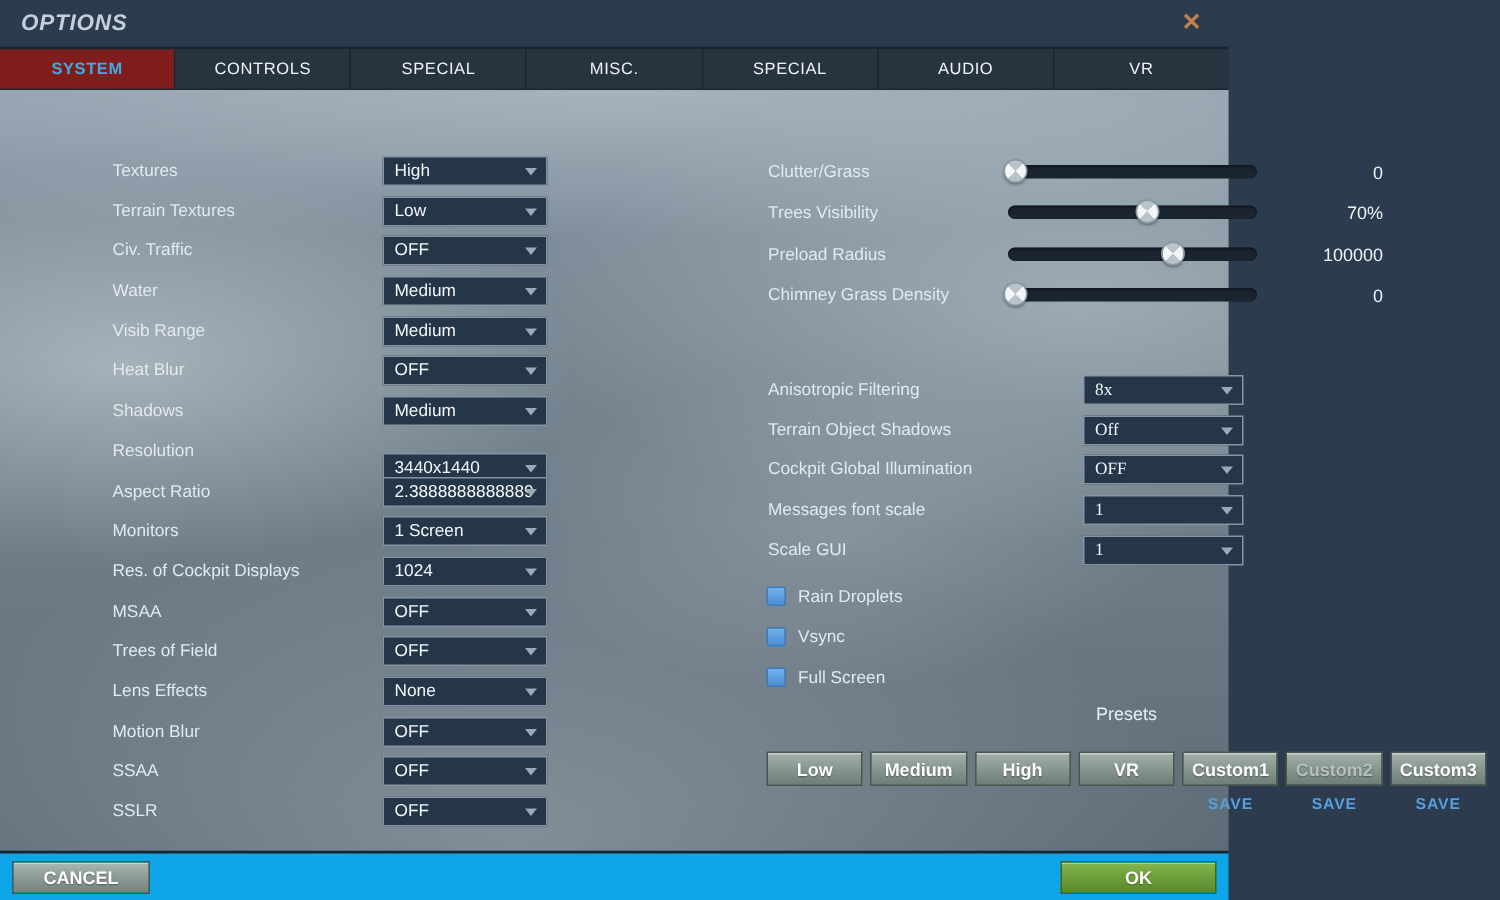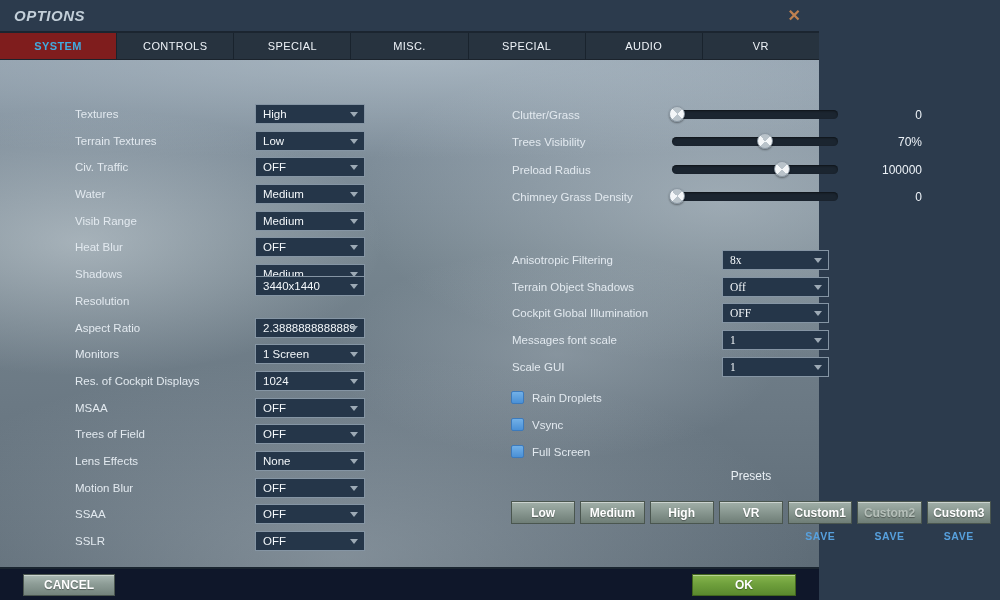--- a/index.html
+++ b/index.html
@@ -66,22 +66,22 @@
   .pbtn { flex:1; height:23px; display:flex; align-items:center; justify-content:center;
           background:linear-gradient(180deg,#a2b0a9 0%, #8a9992 45%, #6e7d76 100%);
           border:1px solid #4a564f; box-shadow:inset 0 1px 0 rgba(255,255,255,.45);
           color:#ffffff; font-size:12px; font-weight:bold; text-shadow:0 1px 1px rgba(0,0,0,.35); cursor:pointer; }
   .pbtn.dim { color:#b6c0ba; }
   .save-row { position:absolute; left:511px; width:480px; top:466px; display:flex; gap:5px; }
   .save-cell { flex:1; text-align:center; }
   .save { color:#57a0dd; font-size:10.5px; font-weight:bold; letter-spacing:.6px; cursor:pointer; }
 
   
-  .footer { height:33px; flex:0 0 auto; background:#0f172a; border-top:2px solid #1a2530;
-            display:flex; align-items:center; justify-content:space-between; padding:0 23px; }
+  .footer { height:33px; flex:0 0 auto; background:#0ea5e9; border-top:2px solid #1a2530;
+            display:flex; align-items:center; justify-content:space-between; padding:0 8px; }
   .btn { height:22px; min-width:92px; padding:0 18px; display:flex; align-items:center; justify-content:center;
          font-size:12px; font-weight:bold; color:#fff; text-shadow:0 1px 1px rgba(0,0,0,.35); cursor:pointer;
          box-shadow:inset 0 1px 0 rgba(255,255,255,.4); }
   .btn-cancel { background:linear-gradient(180deg,#aab9b3 0%, #8d9c96 45%, #73837c 100%); border:1px solid #4a564f; }
   .btn-ok { min-width:104px; background:linear-gradient(180deg,#87b64e 0%, #6fa03c 45%, #5a892e 100%); border:1px solid #41651e; }
 </style>
 </head>
 <body>
 
 <div class="window">
@@ -155,21 +155,21 @@
         <span class="lbl">Shadows</span>
       </div>
     <div class="dd dd-l" style="top:204px">
         <span class="ddval">Medium</span>
         <span class="arrow"></span>
       </div>
 
     <div class="row" style="left:75px;top:231px">
         <span class="lbl">Resolution</span>
       </div>
-    <div class="dd dd-l" style="top:216px">
+    <div class="dd dd-l" style="top:242px">
         <span class="ddval">3440x1440</span>
         <span class="arrow"></span>
       </div>
 
     <div class="row" style="left:75px;top:258px">
         <span class="lbl">Aspect Ratio</span>
       </div>
     <div class="dd dd-l" style="top:258px">
         <span class="ddval">2.3888888888889</span>
         <span class="arrow"></span>

